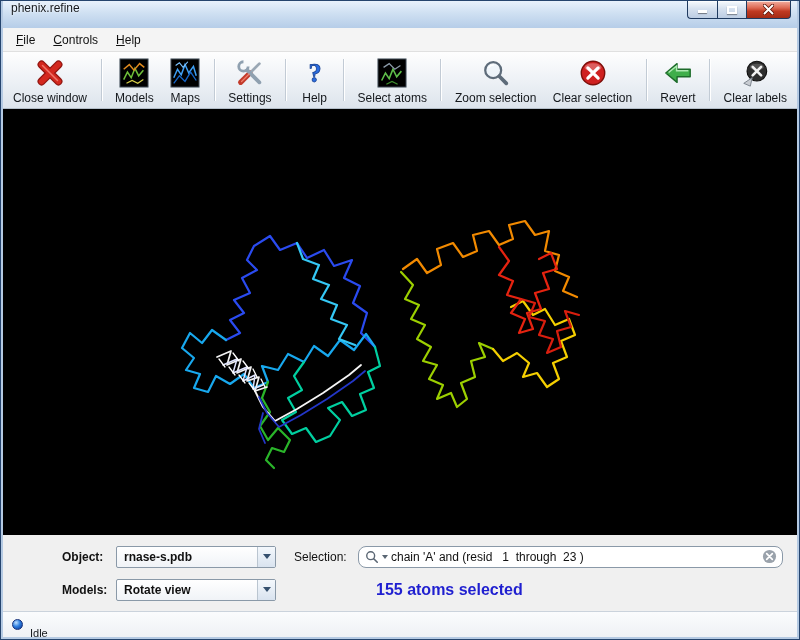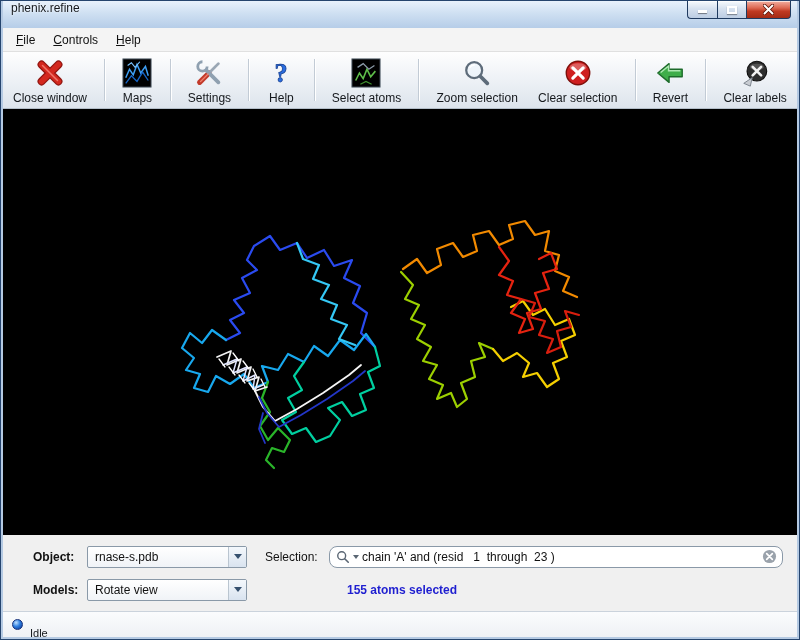--- a/index.html
+++ b/index.html
@@ -66,29 +66,29 @@
   .tool-label { font-size: 12px; color: #15181c; white-space: nowrap; margin-top: 1px; }
   .tool-sep { width: 1px; background: #c2cbd5; box-shadow: 1px 0 0 #ffffff; margin: 5px 1px; }
   
   .viewport { height: 426px; background: #000; position: relative; overflow: hidden; }
   .viewport svg { position: absolute; inset: 0; width: 100%; height: 100%; }
   
   .controls {
     height: 76px; background: #f0f0f0;
     display: flex; flex-direction: column; justify-content: center; gap: 5px;
   }
-  .crow { display: flex; align-items: center; height: 28px; padding: 0 14px 0 30px; }
+  .crow { display: flex; align-items: center; height: 28px; padding: 0 14px 0 30px; margin-left: 29px; }
   .lab { width: 54px; font-size: 12px; font-weight: bold; color: #111; }
   .sel-lab { width: 82px; padding-left: 18px; font-size: 12px; font-weight: normal; color: #111; }
   .combo {
     width: 160px; height: 22px;
     border: 1px solid #8a99a8; border-radius: 2px;
     background: linear-gradient(#ffffff, #f0f3f7);
     display: flex; align-items: center;
-    font-size: 12px; color: #111; padding-left: 7px; cursor: default;
+    font-size: 12px; color: #111; padding-left: 7px; cursor: default; font-weight: bold;
   }
   .combo-arrow {
     margin-left: auto; width: 18px; height: 100%;
     border-left: 1px solid #bac5d0;
     background: linear-gradient(#f4f8fc, #d9e3ef);
     display: flex; align-items: center; justify-content: center;
   }
   .combo-arrow span {
     width: 0; height: 0; border-left: 4px solid transparent;
     border-right: 4px solid transparent; border-top: 5px solid #35506e;
@@ -100,21 +100,21 @@
     display: flex; align-items: center; padding: 0 5px 0 6px; gap: 3px;
   }
   .searchbox input {
     flex: 1; border: none; outline: none; background: transparent;
     font-family: "Liberation Sans", sans-serif; font-size: 12px; color: #111;
   }
   .mini-caret {
     width: 0; height: 0; border-left: 3px solid transparent;
     border-right: 3px solid transparent; border-top: 4px solid #5a6673;
   }
-  .atoms { margin-left: 100px; font-size: 12px; font-weight: bold; color: #1f1fd0; }
+  .atoms { margin-left: 100px; font-size: 16px; font-weight: bold; color: #1f1fd0; }
   
   .statusbar {
     height: 26px; background: linear-gradient(#fbfcfd, #eef1f5);
     border-top: 1px solid #cbd3dc;
     display: flex; align-items: center; gap: 7px; padding: 0 9px;
   }
   .led {
     width: 11px; height: 11px; border-radius: 50%;
     background: radial-gradient(circle at 35% 30%, #bfe0ff, #2e7fe0 45%, #0a2f8c);
     border: 1px solid #16317a;
@@ -158,20 +158,31 @@
           <path d="M7 7 L25 25 M25 7 L7 25" stroke="#8f1510" stroke-width="8.5" stroke-linecap="round"></path>
           <path d="M7 7 L25 25 M25 7 L7 25" stroke="#d3281e" stroke-width="6" stroke-linecap="round"></path>
           <path d="M8 8 L24 24" stroke="#f0756a" stroke-width="1.6" stroke-linecap="round"></path>
         </svg>
       </span>
       <span class="tool-label">Close window</span>
     </div>
 
     <div class="tool-sep"></div>
 
+    <div class="tool-button">
+      <span class="tool-icon">
+        <svg width="30" height="30" viewBox="0 0 32 32">
+          <rect x="1" y="1" width="30" height="30" fill="#000" stroke="#4a5663"></rect>
+          <polyline points="5,23 9,15 13,21 17,11 21,19 26,13" fill="none" stroke="#6fbf3a" stroke-width="1.6"></polyline>
+          <polyline points="5,12 11,7 16,13 22,6 27,10" fill="none" stroke="#e08a1e" stroke-width="1.6"></polyline>
+          <polyline points="8,27 14,24 20,27 26,23" fill="none" stroke="#d8d04a" stroke-width="1.3"></polyline>
+        </svg>
+      </span>
+      <span class="tool-label">Models</span>
+    </div>
 
     <div class="tool-button">
       <span class="tool-icon">
         <svg width="30" height="30" viewBox="0 0 32 32">
           <rect x="1" y="1" width="30" height="30" fill="#000" stroke="#4a5663"></rect>
           <polyline points="4,21 8,12 12,18 16,7 20,16 25,9 28,19" fill="none" stroke="#3fa0f5" stroke-width="1.6"></polyline>
           <polyline points="4,27 10,19 16,25 22,15 28,24" fill="none" stroke="#1565c8" stroke-width="1.4"></polyline>
           <polyline points="6,8 10,5 14,10 19,4" fill="none" stroke="#7cc4ff" stroke-width="1.2"></polyline>
         </svg>
       </span>

